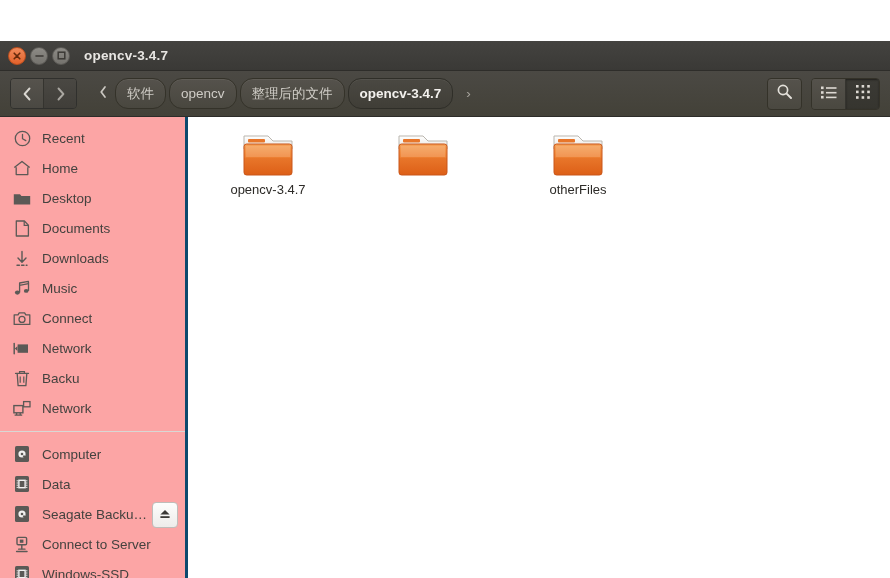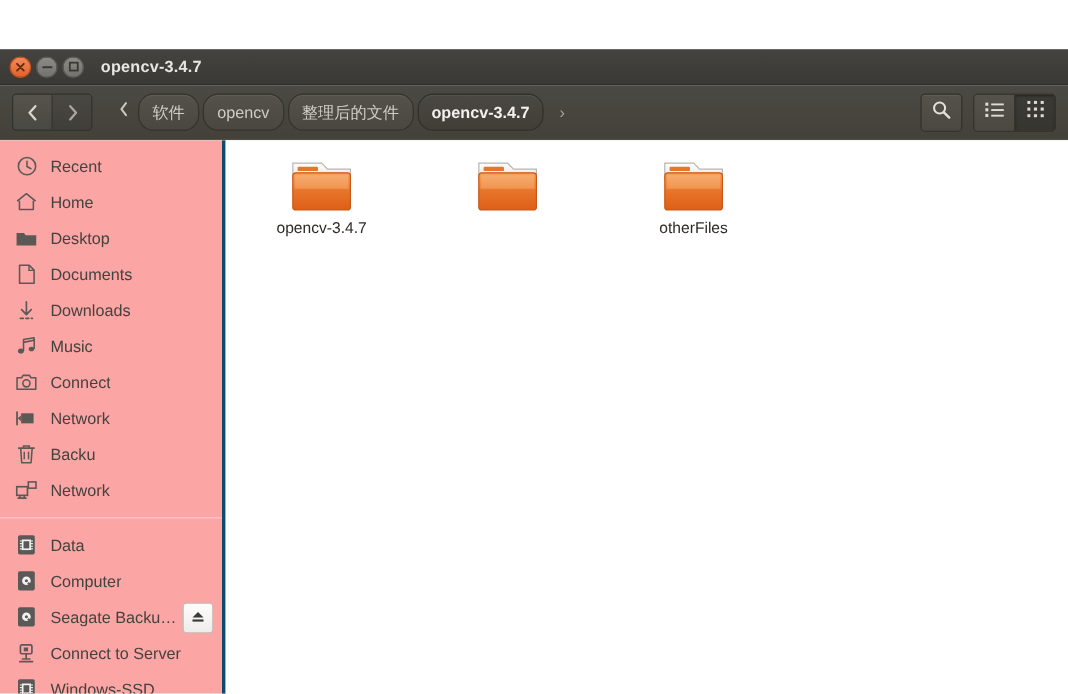--- a/index.html
+++ b/index.html
@@ -498,38 +498,38 @@
         </span>
         <span class="slabel">Network</span>
       </div>
 
       <div class="sdivider"></div>
 
       <div class="srow">
         <span class="sicon">
           <svg width="16" height="18" viewBox="0 0 16 18">
               <rect x="1" y="1" width="14" height="16" rx="1.6" fill="#5b5956"></rect>
+              <circle cx="8" cy="9" r="3.6" fill="#f2f1f0"></circle>
+              <circle cx="8" cy="9" r="1.3" fill="#5b5956"></circle>
+              <path d="M9.4 10.6 L12.6 14.4" stroke="#5b5956" stroke-width="1.8"></path>
+            </svg>
+        </span>
+        <span class="slabel">Computer</span>
+      </div>
+
+      <div class="srow">
+        <span class="sicon">
+          <svg width="16" height="18" viewBox="0 0 16 18">
+              <rect x="1" y="1" width="14" height="16" rx="1.6" fill="#5b5956"></rect>
               <rect x="4.2" y="4.6" width="7.6" height="8.8" fill="#f2f1f0"></rect>
               <rect x="5.6" y="6" width="4.8" height="6" fill="#5b5956"></rect>
               <path d="M4.2 5.8 H2.6 M4.2 8 H2.6 M4.2 10.2 H2.6 M4.2 12.4 H2.6 M13.4 5.8 H11.8 M13.4 8 H11.8 M13.4 10.2 H11.8 M13.4 12.4 H11.8" stroke="#f2f1f0" stroke-width="0.9"></path>
             </svg>
         </span>
         <span class="slabel">Data</span>
-      </div>
-
-      <div class="srow">
-        <span class="sicon">
-          <svg width="16" height="18" viewBox="0 0 16 18">
-              <rect x="1" y="1" width="14" height="16" rx="1.6" fill="#5b5956"></rect>
-              <circle cx="8" cy="9" r="3.6" fill="#f2f1f0"></circle>
-              <circle cx="8" cy="9" r="1.3" fill="#5b5956"></circle>
-              <path d="M9.4 10.6 L12.6 14.4" stroke="#5b5956" stroke-width="1.8"></path>
-            </svg>
-        </span>
-        <span class="slabel">Computer</span>
       </div>
 
       <div class="srow">
         <span class="sicon">
           <svg width="16" height="18" viewBox="0 0 16 18">
               <rect x="1" y="1" width="14" height="16" rx="1.6" fill="#5b5956"></rect>
               <circle cx="8" cy="9" r="3.6" fill="#f2f1f0"></circle>
               <circle cx="8" cy="9" r="1.3" fill="#5b5956"></circle>
               <path d="M9.4 10.6 L12.6 14.4" stroke="#5b5956" stroke-width="1.8"></path>
             </svg>

